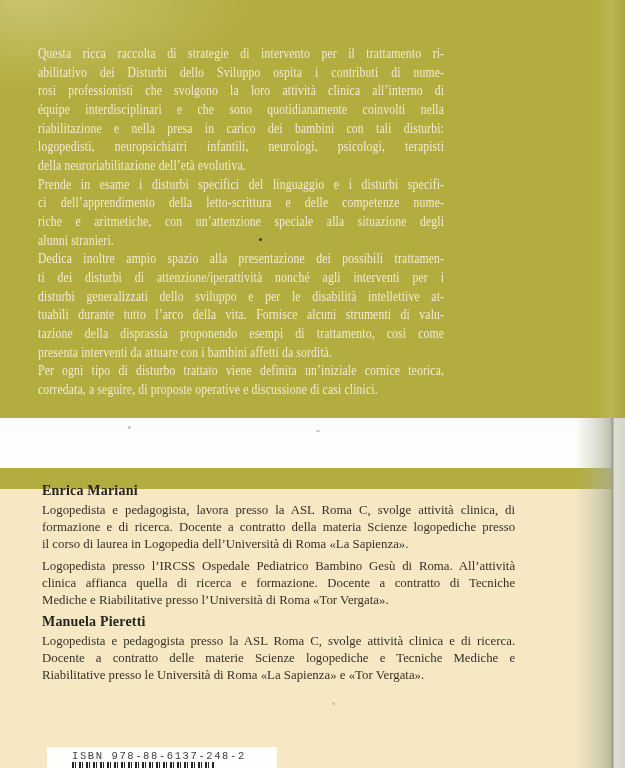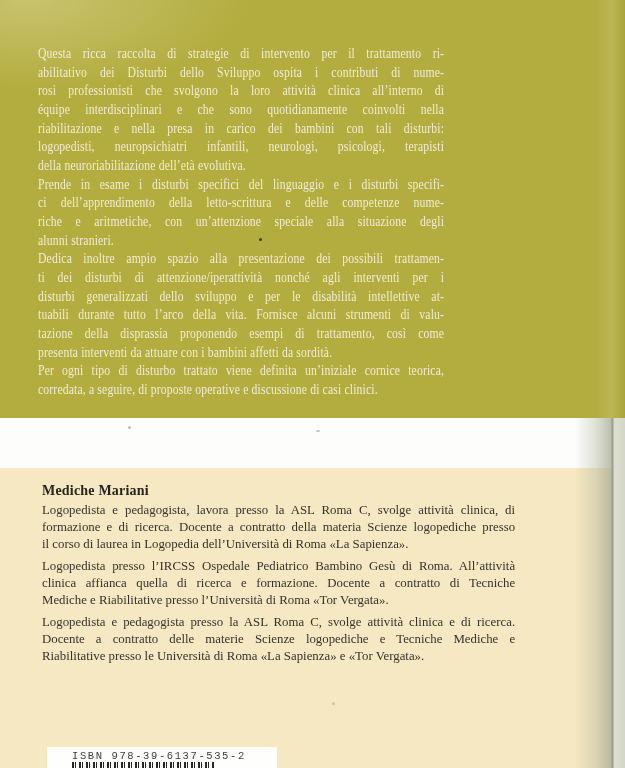--- a/index.html
+++ b/index.html
@@ -2,21 +2,21 @@
 <html style="--olive: #b3ac3e; --band: #fdfdfb; --cream: #f5e8c2; --ink-light: #f1edd6; --ink-dark: #36322a;"><head>
 <meta charset="utf-8">
 <style>
   html,body { margin:0; padding:0; }
   body { width:625px; height:768px; overflow:hidden; background:#777;
          font-family:"Liberation Serif", serif; }
   #cover { position:relative; width:625px; height:768px; overflow:hidden;
            background:var(--cream,#f5e8c2); }
 
   
-  #olive { position:absolute; left:0; top:0; width:625px; height:418px;
+  #olive { position:absolute; left:0; top:0; width:625px; height:489px;
            background:var(--olive,#b3ac3e); }
   #glare { position:absolute; left:0; top:0; width:420px; height:150px;
            background:radial-gradient(ellipse 320px 130px at 30px 0px,
                       rgba(255,255,235,0.28), rgba(255,255,235,0) 70%); }
   #edge-upper { position:absolute; right:0; top:0; width:30px; height:418px;
            background:linear-gradient(90deg, rgba(255,255,230,0) 0,
                       rgba(255,255,230,0.13) 55%, rgba(110,105,35,0.12) 100%); }
 
   
   #band { position:absolute; left:0; top:418px; width:625px; height:50px;
@@ -95,41 +95,42 @@
       <div class="bl pl">presenta interventi da attuare con i bambini affetti da sordità.</div>
       <div class="bl">Per ogni tipo di disturbo trattato viene definita un’iniziale cornice teorica,</div>
       <div class="bl pl">corredata, a seguire, di proposte operative e discussione di casi clinici.</div>
     </div>
   </div>
 
   <div id="band"></div>
 
   <div id="authors">
     <div class="author">
-      <div class="aname">Mediche Mariani</div>
+      <div class="aname">Enrica Mariani</div>
       <div class="al">Logopedista e pedagogista, lavora presso la ASL Roma C, svolge attività clinica, di</div>
       <div class="al">formazione e di ricerca. Docente a contratto della materia Scienze logopediche presso</div>
       <div class="al pl">il corso di laurea in Logopedia dell’Università di Roma «La Sapienza».</div>
     </div>
     <div class="author">
       <div class="al">Logopedista presso l’IRCSS Ospedale Pediatrico Bambino Gesù di Roma. All’attività</div>
       <div class="al">clinica affianca quella di ricerca e formazione. Docente a contratto di Tecniche</div>
       <div class="al pl">Mediche e Riabilitative presso l’Università di Roma «Tor Vergata».</div>
     </div>
     <div class="author">
+      <div class="aname">Manuela Pieretti</div>
       <div class="al">Logopedista e pedagogista presso la ASL Roma C, svolge attività clinica e di ricerca.</div>
       <div class="al">Docente a contratto delle materie Scienze logopediche e Tecniche Mediche e</div>
       <div class="al pl">Riabilitative presso le Università di Roma «La Sapienza» e «Tor Vergata».</div>
     </div>
   </div>
 
   <div id="edge-lower"></div>
 
   <div id="isbn-box">
-    <div id="isbn-text">ISBN 978-39-6137-535-2</div>
+    <div id="isbn-text">ISBN 978-88-6137-248-2</div>
     <div id="barcode"></div>
   </div>
 
   <div class="speck sp1"></div>
   <div class="speck sp2"></div>
   <div class="speck sp3"></div>
   <div class="speck sp4"></div>
 
 </div>
 

